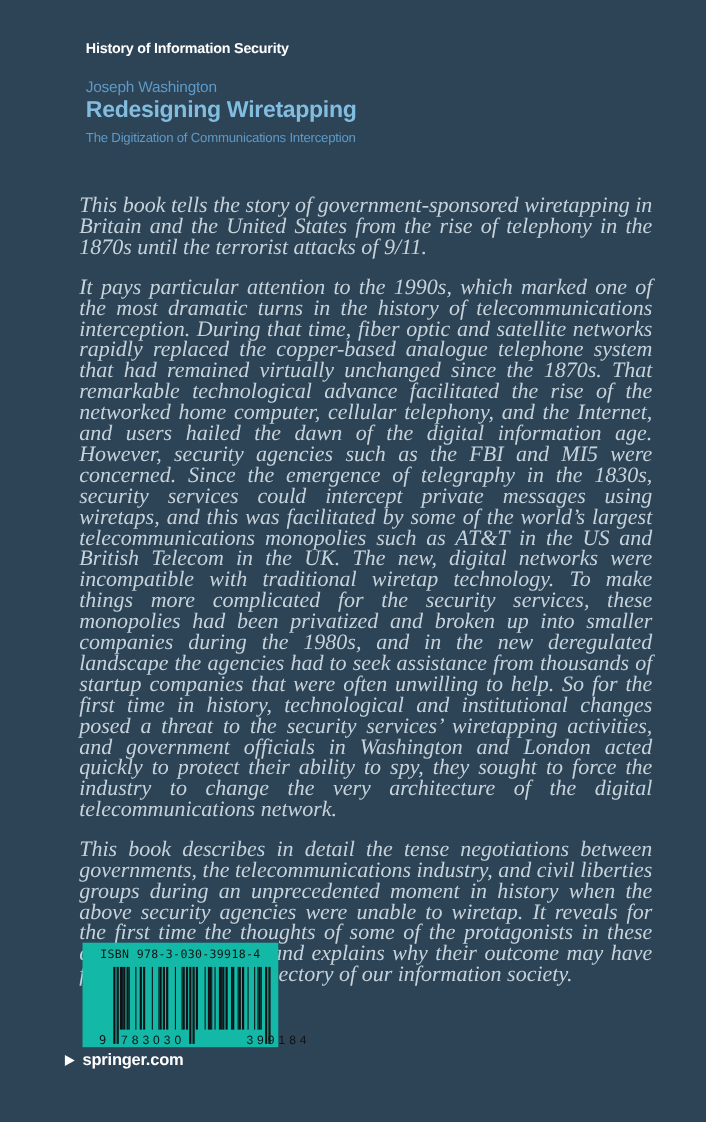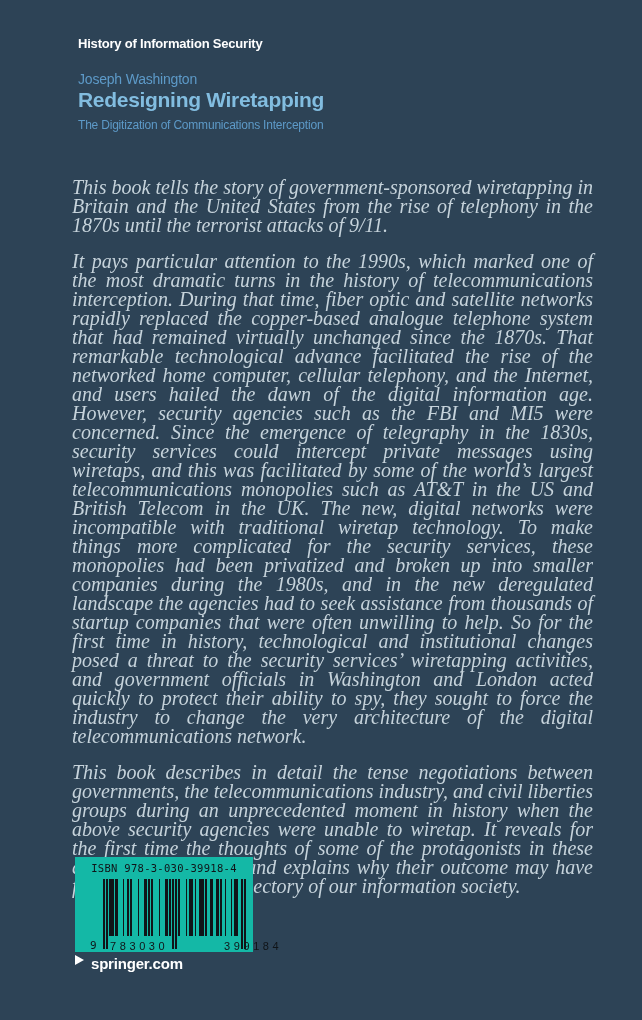--- a/index.html
+++ b/index.html
@@ -35,21 +35,21 @@
   .barcode { position:absolute; left:28px; top:22px; width:143px; height:70px; }
   .bars { position:absolute; left:0; top:0; width:143px; height:70px; font-size:0; white-space:nowrap; }
   .bars span { display:inline-block; width:1.5px; height:57px; vertical-align:top; }
   .bars span.on { background:#101418; }
   .bars span.guard.on { height:70px; }
   .lead-digit { position:absolute; left:-13px; bottom:-3px; font-family:"DejaVu Sans Mono",monospace; font-size:11px; color:#101418; }
   .digits { position:absolute; bottom:-3px; font-family:Liberation Sans, sans-serif; font-size:11px; color:#101418; letter-spacing:3.6px; }
   .digits-left  { left:7px; }
   .digits-right { left:77px;margin-left:44px; }
 
-  .springer { position:absolute; left:75px; top:955px; display:flex; align-items:flex-start; gap:7px; }
+  .springer { position:absolute; left:59px; top:955px; display:flex; align-items:center; gap:7px; }
   .tri { width:0; height:0; border-left:9px solid #ffffff; border-top:5.5px solid transparent; border-bottom:5.5px solid transparent; }
   .springer-label { color:#ffffff; font-weight:bold; font-size:15px; letter-spacing:-0.2px; }
 </style>
 </head>
 <body>
 
 <div class="cover">
 
   <div class="edge-gray"></div>
   <div class="edge-tab"></div>

